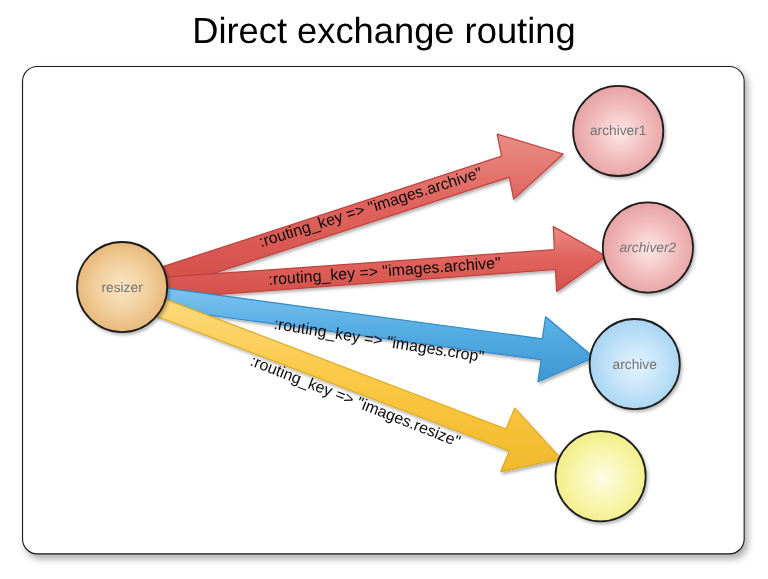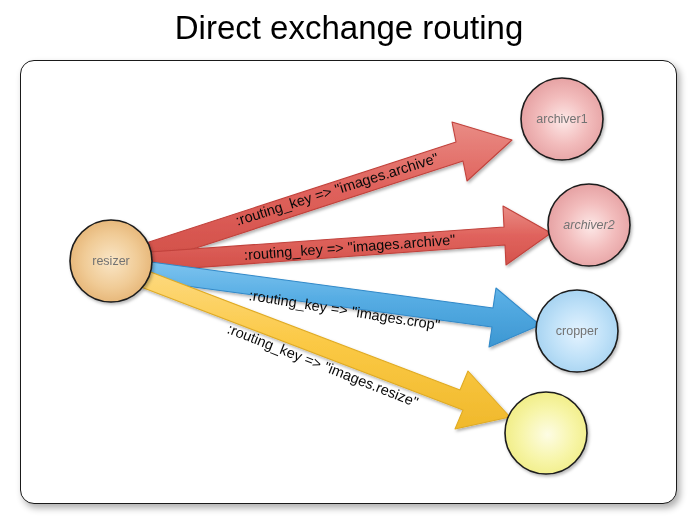--- a/index.html
+++ b/index.html
@@ -188,20 +188,20 @@
       <circle cx="577" cy="331" r="41" fill="url(#grad-cropper)" stroke="#1c1c1c" stroke-width="1.6" filter="url(#node-shadow)"></circle>
     </g>
     <g>
       <circle cx="546" cy="433" r="41" fill="url(#grad-resizer)" stroke="#1c1c1c" stroke-width="1.6" filter="url(#node-shadow)"></circle>
     </g>
   </svg>
 
   <div class="node-label" style="left:51px; top:254px; width:120px;">resizer</div>
   <div class="node-label" style="left:502px; top:112px; width:120px;">archiver1</div>
   <div class="node-label" style="left:529px; top:218px; width:120px;font-style:italic;">archiver2</div>
-  <div class="node-label" style="left:517px; top:324px; width:120px;">cropper</div>
+  <div class="node-label" style="left:517px; top:324px; width:120px;">archive</div>
 
   <div class="edge-label" style="left:236px; top:213px; transform: rotate(-17.5deg);">:routing_key =&gt; "images.archive"</div>
   <div class="edge-label" style="left:244px; top:247px; transform: rotate(-4.2deg);">:routing_key =&gt; "images.archive"</div>
   <div class="edge-label" style="left:249px; top:287px; transform: rotate(9deg);">:routing_key =&gt; "images.crop"</div>
   <div class="edge-label" style="left:228px; top:320px; transform: rotate(21.5deg);">:routing_key =&gt; "images.resize"</div>
 
 </div>
 
 </body></html>

